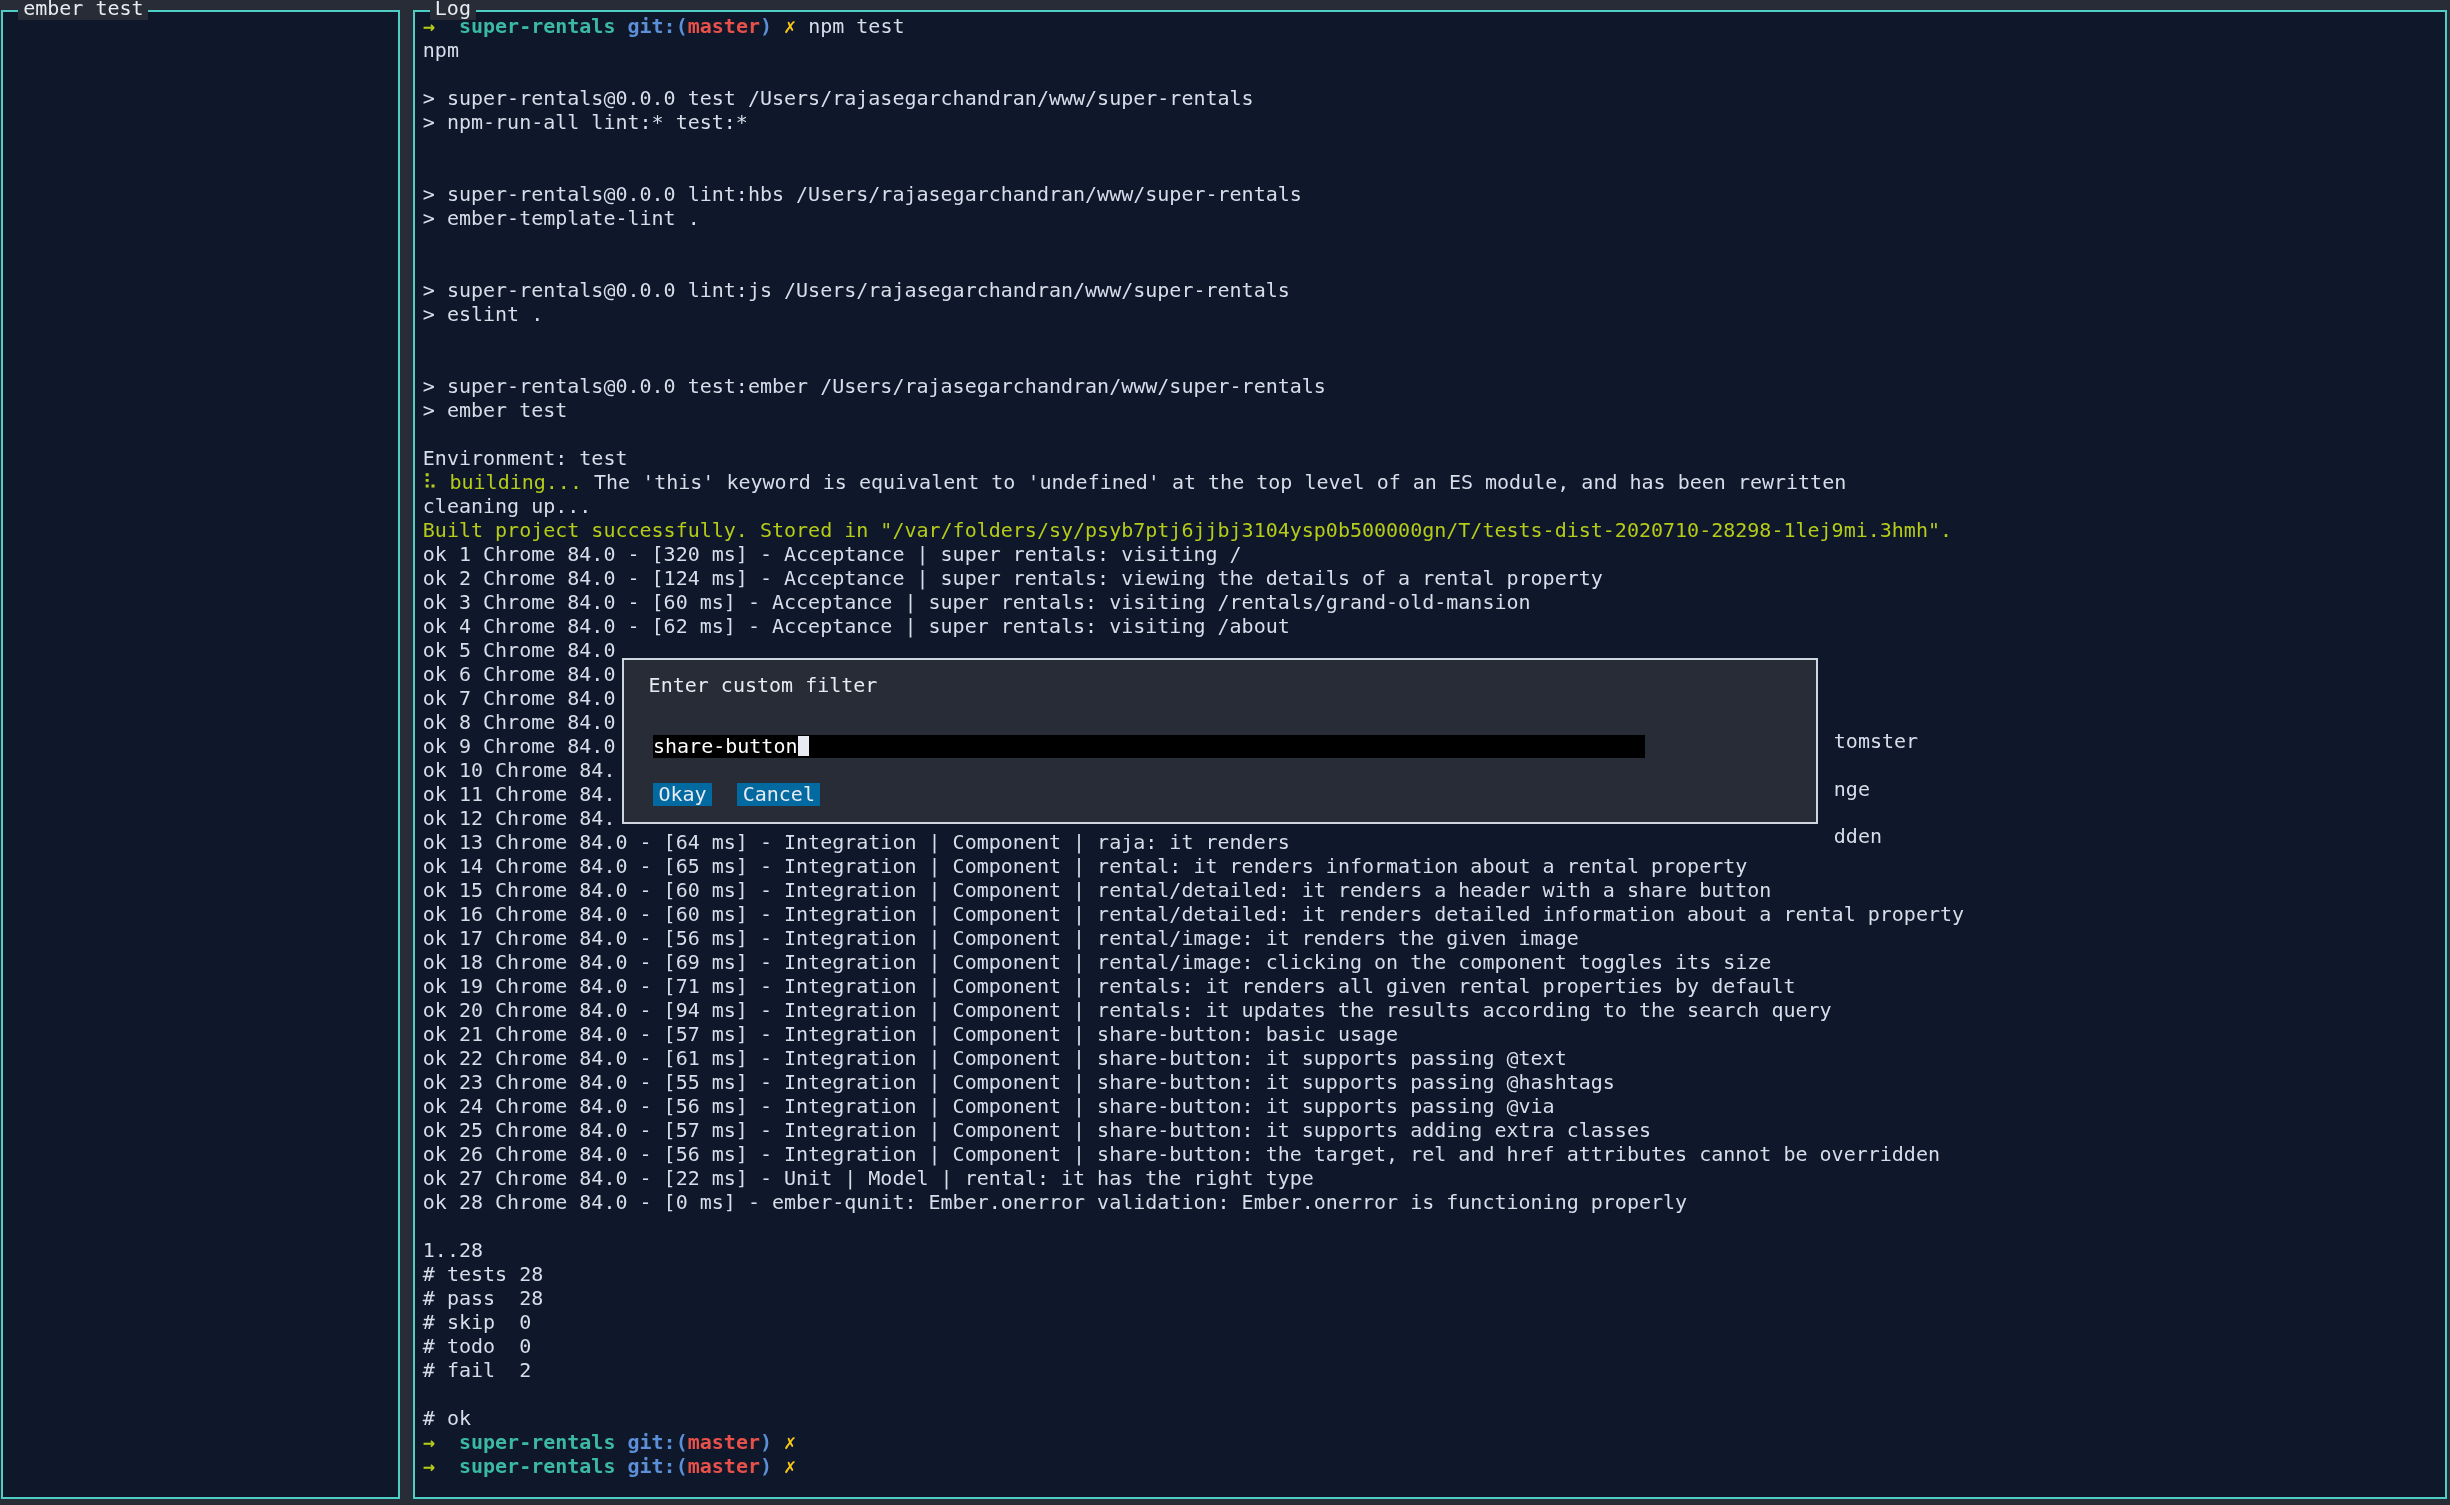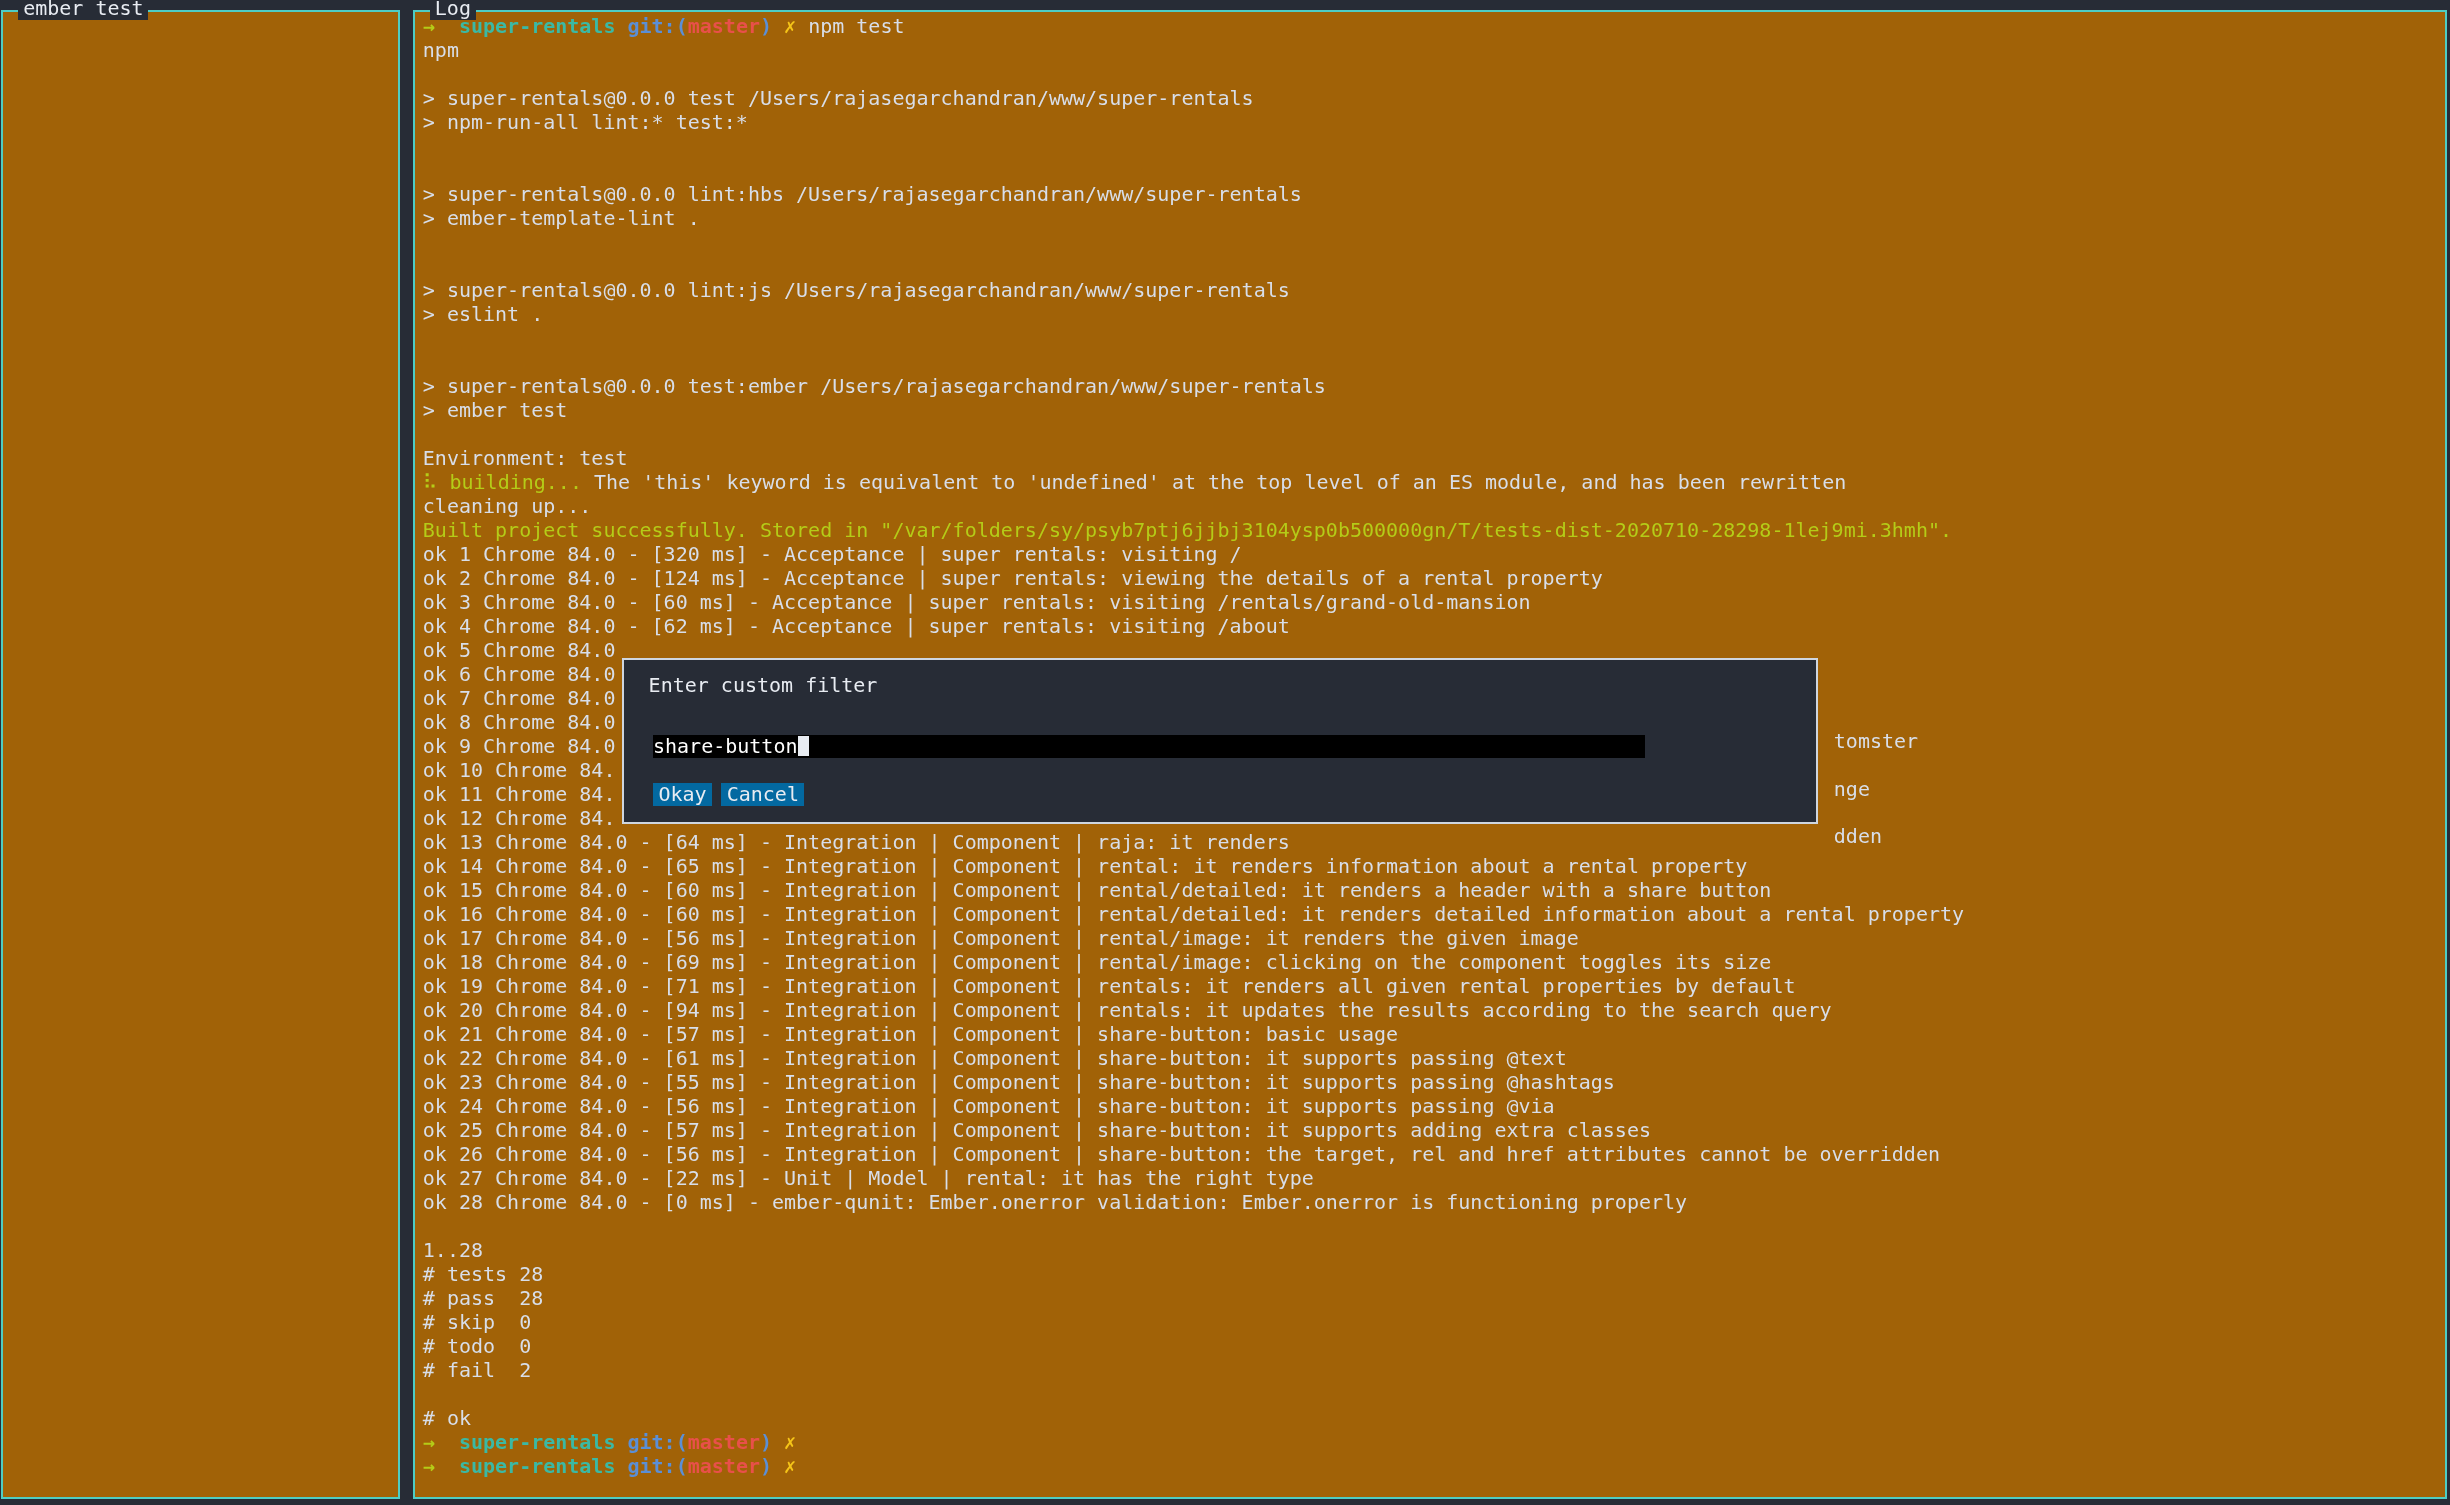--- a/index.html
+++ b/index.html
@@ -15,21 +15,21 @@
     color: #d8dee9;
     -webkit-font-smoothing: antialiased;
   }
   #root { position: relative; width: 2450px; height: 1505px; background: #272c36; }
 
   
   .panel {
     position: absolute;
     border: 2.1px solid #4ecdc4;
     box-sizing: border-box;
-    background: #a16207;
+    background: #0f172a;
   }
   .panel-title {
     position: absolute;
     top: -14.4px;
     left: 15px;
     background: #272c36;
     padding: 0 4.8px;
     color: #e8ecf2;
     font-size: 20px;
     line-height: 23px;
@@ -122,21 +122,21 @@
   .mbtn {
     display: inline-block;
     background: #0369a1;
     color: #e8ecf2;
     font-size: 20px;
     line-height: 23px;
     padding: 0 5.5px;
     white-space: pre;
     font-family: inherit;
   }
-  .mbtn + .mbtn { margin-left: 9px; }
+  .mbtn + .mbtn { margin-left: 25px; }
 </style>
 </head>
 <body>
 
 <div id="root">
 
   <div class="panel" id="sidebar-panel">
     <div class="panel-title">ember test</div>
   </div>
 

